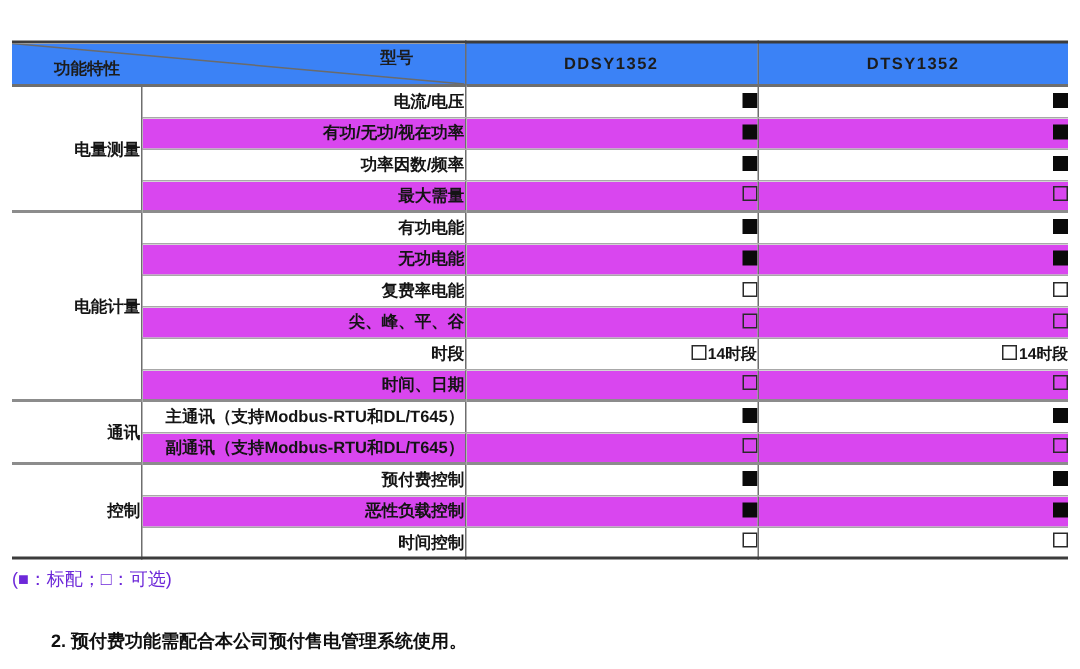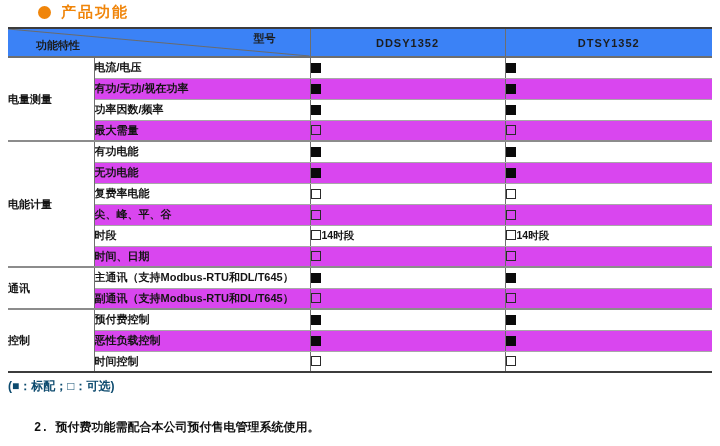--- a/index.html
+++ b/index.html
@@ -23,48 +23,44 @@
     border-bottom:2px solid #6e6e6e;
   }
   th.corner { position:relative; }
   .corner svg { position:absolute; left:0; top:0; width:100%; height:100%; display:block; }
   .corner-top { position:absolute; top:2px; right:34px; }
   .corner-bottom { position:absolute; bottom:3px; left:28px; }
   th.model { border-left:1px solid #6e6e6e; text-align:center; letter-spacing:1px; }
 
   tbody tr { height:21px; }
   tbody td {
-    font-size:11px; font-weight:bold; color:#141414; text-align:left;
+    font-size:11px; font-weight:bold; color:#141414; text-align:right;
     padding:0; border-bottom:1px solid #a8a8a8; background:#ffffff;
     white-space:nowrap; overflow:hidden;
   }
   tbody tr.group-start td { border-top:2px solid #8c8c8c; }
   td.category { background:#ffffff; border-right:1px solid #6e6e6e; border-bottom:none; }
   td.feature { border-right:1px solid #6e6e6e; }
   td.val { border-left:1px solid #6e6e6e; }
   tr.stripe td.feature, tr.stripe td.val { background:#d946ef; }
 
   .sq { display:inline-block; vertical-align:-1px; }
   .sq.filled { width:10px; height:10px; background:#0a0a0a; }
   .sq.hollow { width:10px; height:10px; border:1.5px solid #2a2a2a; background:transparent; }
   .val-text { font-size:10.5px; margin-left:1px; vertical-align:0px; }
 
-  .legend { position:absolute; left:8px; top:378px; font-size:12px; font-weight:bold; color:#0c4a6e; }
+  .legend { position:absolute; left:8px; top:378px; font-size:12px; font-weight:normal; color:#6d28d9; }
   .note-1 { position:absolute; left:8px;  top:399px; font-size:12px; font-weight:bold; color:#101010; }
-  .note-2 { position:absolute; left:34px; top:419px; font-size:12px; font-weight:bold; color:#101010;font-family:Liberation Mono, monospace; }
+  .note-2 { position:absolute; left:34px; top:419px; font-size:12px; font-weight:bold; color:#101010; }
 </style>
 </head>
 <body>
 
 <div class="page">
 
-  <div class="title-row">
-    <span class="bullet"></span>
-    <span class="title-text">产品功能</span>
-  </div>
 
   <table class="spec">
     <colgroup>
       <col style="width:86px">
         <col style="width:216px">
         <col style="width:195px">
         <col style="width:207px">
     </colgroup>
     <thead>
       <tr>

